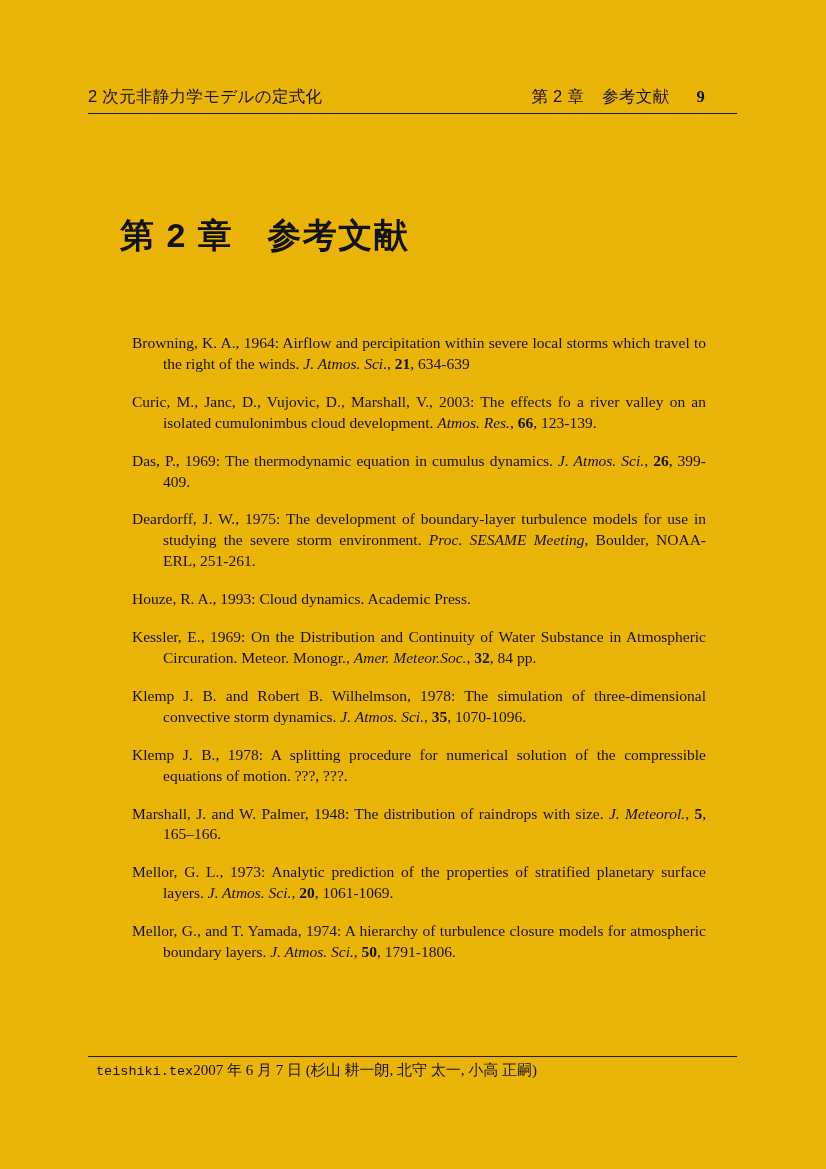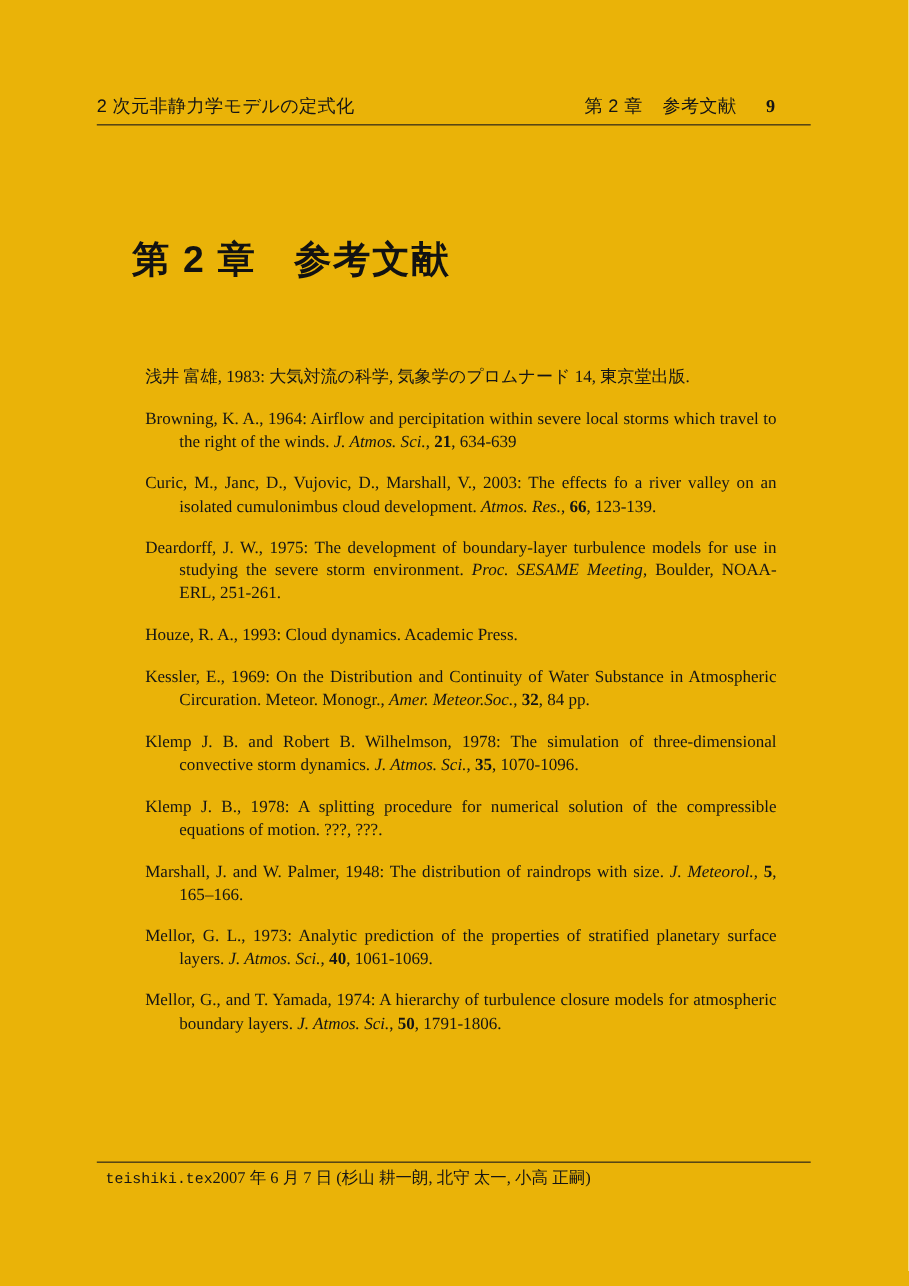--- a/index.html
+++ b/index.html
@@ -116,30 +116,30 @@
       <span class="h-pagenum">9</span>
     </span>
   </div>
 
   <h1 class="chapter">
     <span>第 2 章</span>
     <span>参考文献</span>
   </h1>
 
   <main class="refs">
-      <p class="ref"><span class="rm">浅井 富雄, 1983: 大気対流の科学, 気象学のプロムナード 14, 東京堂出版.</span></p>
       <p class="ref"><span class="rm">Browning, K. A., 1964: Airflow and percipitation within severe local storms which travel to the right of the winds. </span><span class="it">J. Atmos. Sci.</span><span class="rm">, </span><span class="bf">21</span><span class="rm">, 634-639</span></p>
       <p class="ref"><span class="rm">Curic, M., Janc, D., Vujovic, D., Marshall, V., 2003: The effects fo a river valley on an isolated cumulonimbus cloud development. </span><span class="it">Atmos. Res.</span><span class="rm">, </span><span class="bf">66</span><span class="rm">, 123-139.</span></p>
+      <p class="ref"><span class="rm">Das, P., 1969: The thermodynamic equation in cumulus dynamics. </span><span class="it">J. Atmos. Sci.</span><span class="rm">, </span><span class="bf">26</span><span class="rm">, 399-409.</span></p>
       <p class="ref"><span class="rm">Deardorff, J. W., 1975: The development of boundary-layer turbulence models for use in studying the severe storm environment. </span><span class="it">Proc. SESAME Meeting</span><span class="rm">, Boulder, NOAA-ERL, 251-261.</span></p>
       <p class="ref"><span class="rm">Houze, R. A., 1993: Cloud dynamics. Academic Press.</span></p>
       <p class="ref"><span class="rm">Kessler, E., 1969: On the Distribution and Continuity of Water Substance in Atmospheric Circuration. Meteor. Monogr., </span><span class="it">Amer. Meteor.Soc.</span><span class="rm">, </span><span class="bf">32</span><span class="rm">, 84 pp.</span></p>
       <p class="ref"><span class="rm">Klemp J. B. and Robert B. Wilhelmson, 1978: The simulation of three-dimensional convective storm dynamics. </span><span class="it">J. Atmos. Sci.</span><span class="rm">, </span><span class="bf">35</span><span class="rm">, 1070-1096.</span></p>
       <p class="ref"><span class="rm">Klemp J. B., 1978: A splitting procedure for numerical solution of the compressible equations of motion. ???, ???.</span></p>
       <p class="ref"><span class="rm">Marshall, J. and W. Palmer, 1948: The distribution of raindrops with size. </span><span class="it">J. Meteorol.</span><span class="rm">, </span><span class="bf">5</span><span class="rm">, 165–166.</span></p>
-      <p class="ref"><span class="rm">Mellor, G. L., 1973: Analytic prediction of the properties of stratified planetary surface layers. </span><span class="it">J. Atmos. Sci.</span><span class="rm">, </span><span class="bf">40</span><span class="rm">, 1061-1069.</span></p>
+      <p class="ref"><span class="rm">Mellor, G. L., 1973: Analytic prediction of the properties of stratified planetary surface layers. </span><span class="it">J. Atmos. Sci.</span><span class="rm">, </span><span class="bf">20</span><span class="rm">, 1061-1069.</span></p>
       <p class="ref"><span class="rm">Mellor, G., and T. Yamada, 1974: A hierarchy of turbulence closure models for atmospheric boundary layers. </span><span class="it">J. Atmos. Sci.</span><span class="rm">, </span><span class="bf">50</span><span class="rm">, 1791-1806.</span></p>
     </main>
 
   <div class="footer"></div>
   <div class="footer-text">
     <span class="f-left">teishiki.tex</span>
     <span class="f-right">2007 年 6 月 7 日 (杉山 耕一朗, 北守 太一, 小高 正嗣)</span>
   </div>
 
 </div>

